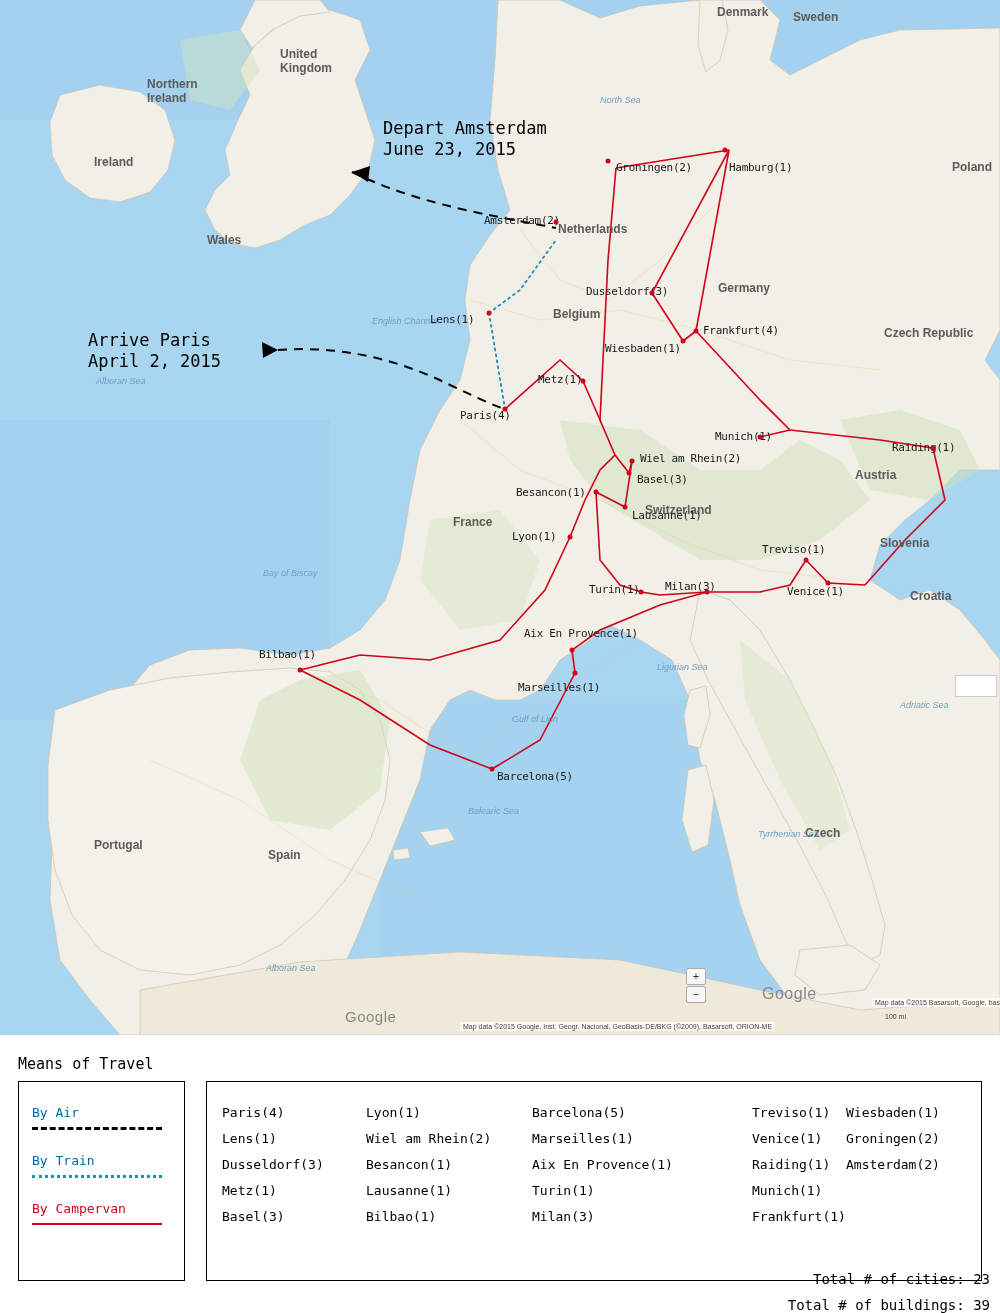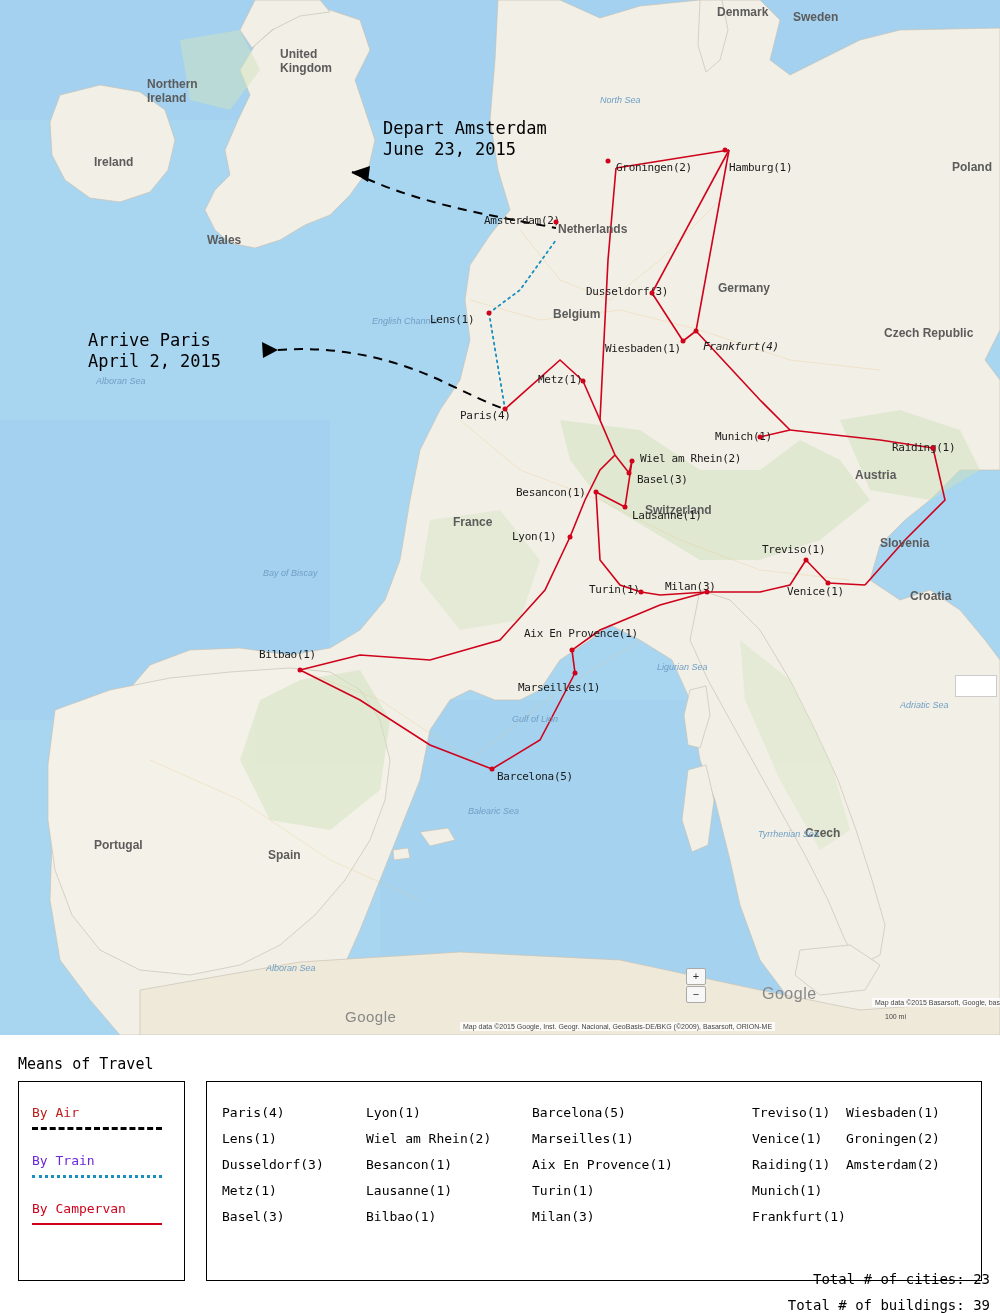--- a/index.html
+++ b/index.html
@@ -291,21 +291,21 @@
 
   <div id="city-layer">
       <div class="map-label" style="left: 616px; top: 161px;">Groningen(2)</div>
       <div class="city-dot" style="left: 608px; top: 161px;"></div>
       <div class="map-label" style="left: 729px; top: 161px;">Hamburg(1)</div>
       <div class="city-dot" style="left: 725px; top: 150px;"></div>
       <div class="map-label" style="left: 484px; top: 214px;">Amsterdam(2)</div>
       <div class="city-dot" style="left: 556px; top: 222px;"></div>
       <div class="map-label" style="left: 586px; top: 285px;">Dusseldorf(3)</div>
       <div class="city-dot" style="left: 652px; top: 293px;"></div>
-      <div class="map-label" style="left: 703px; top: 340px; font-style: italic;">Frankfurt(4)</div>
+      <div class="map-label" style="left: 703px; top: 324px;">Frankfurt(4)</div>
       <div class="city-dot" style="left: 696px; top: 331px;"></div>
       <div class="map-label" style="left: 430px; top: 313px;">Lens(1)</div>
       <div class="city-dot" style="left: 489px; top: 313px;"></div>
       <div class="map-label" style="left: 605px; top: 342px;">Wiesbaden(1)</div>
       <div class="city-dot" style="left: 683px; top: 341px;"></div>
       <div class="map-label" style="left: 538px; top: 373px;">Metz(1)</div>
       <div class="city-dot" style="left: 583px; top: 381px;"></div>
       <div class="map-label" style="left: 460px; top: 409px;">Paris(4)</div>
       <div class="city-dot" style="left: 505px; top: 409px;"></div>
       <div class="map-label" style="left: 715px; top: 430px;">Munich(1)</div>
@@ -351,23 +351,23 @@
 </div>
 
 <div id="legend-area">
 
   <div class="sec-title" style="left:18px; top:20px;">Means of Travel</div>
 
   <div class="box" style="left:18px; top:46px; width:167px; height:200px;"></div>
   <div class="box" style="left:206px; top:46px; width:776px; height:200px;"></div>
 
   <div id="means-layer">
-      <div class="travel-row" style="left: 32px; top: 70px; color: #b91c1c;">By Air</div>
+      <div class="travel-row" style="left: 32px; top: 70px; color: #0369a1;">By Air</div>
       <div class="travel-line" style="left: 32px; top: 92px; width: 130px; border-top: 3px dashed rgb(0, 0, 0);"></div>
-      <div class="travel-row" style="left: 32px; top: 118px; color: #6d28d9;">By Train</div>
+      <div class="travel-row" style="left: 32px; top: 118px; color: #0369a1;">By Train</div>
       <div class="travel-line" style="left: 32px; top: 140px; width: 130px; border-top: 3px dotted rgb(26, 143, 191);"></div>
       <div class="travel-row" style="left: 32px; top: 166px; color: rgb(208, 2, 27);">By Campervan</div>
       <div class="travel-line" style="left: 32px; top: 188px; width: 130px; border-top-color: rgb(208, 2, 27); border-top-style: solid;"></div>
     </div>
   <div id="cities-layer">
       <div class="city-entry" style="left: 222px; top: 70px;">Paris(4)</div>
       <div class="city-entry" style="left: 222px; top: 96px;">Lens(1)</div>
       <div class="city-entry" style="left: 222px; top: 122px;">Dusseldorf(3)</div>
       <div class="city-entry" style="left: 222px; top: 148px;">Metz(1)</div>
       <div class="city-entry" style="left: 222px; top: 174px;">Basel(3)</div>

